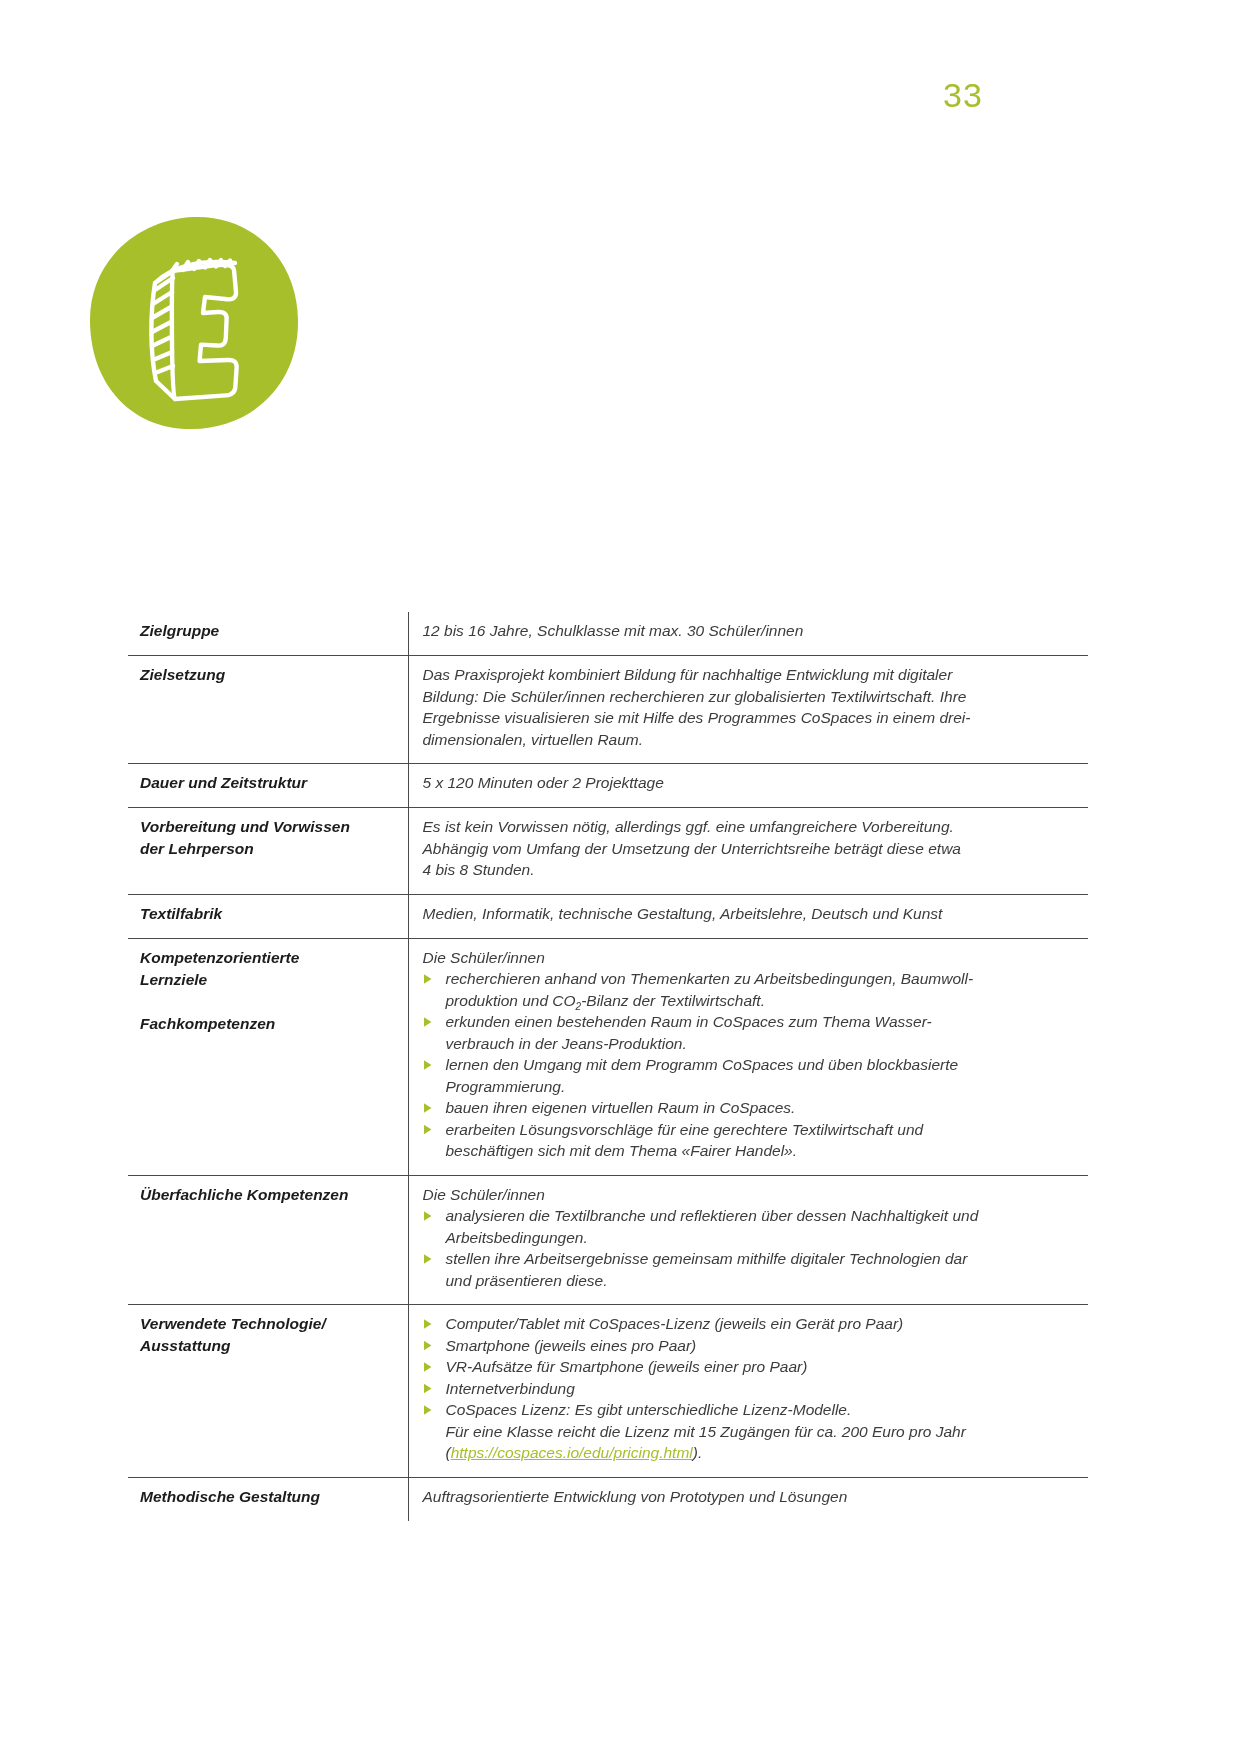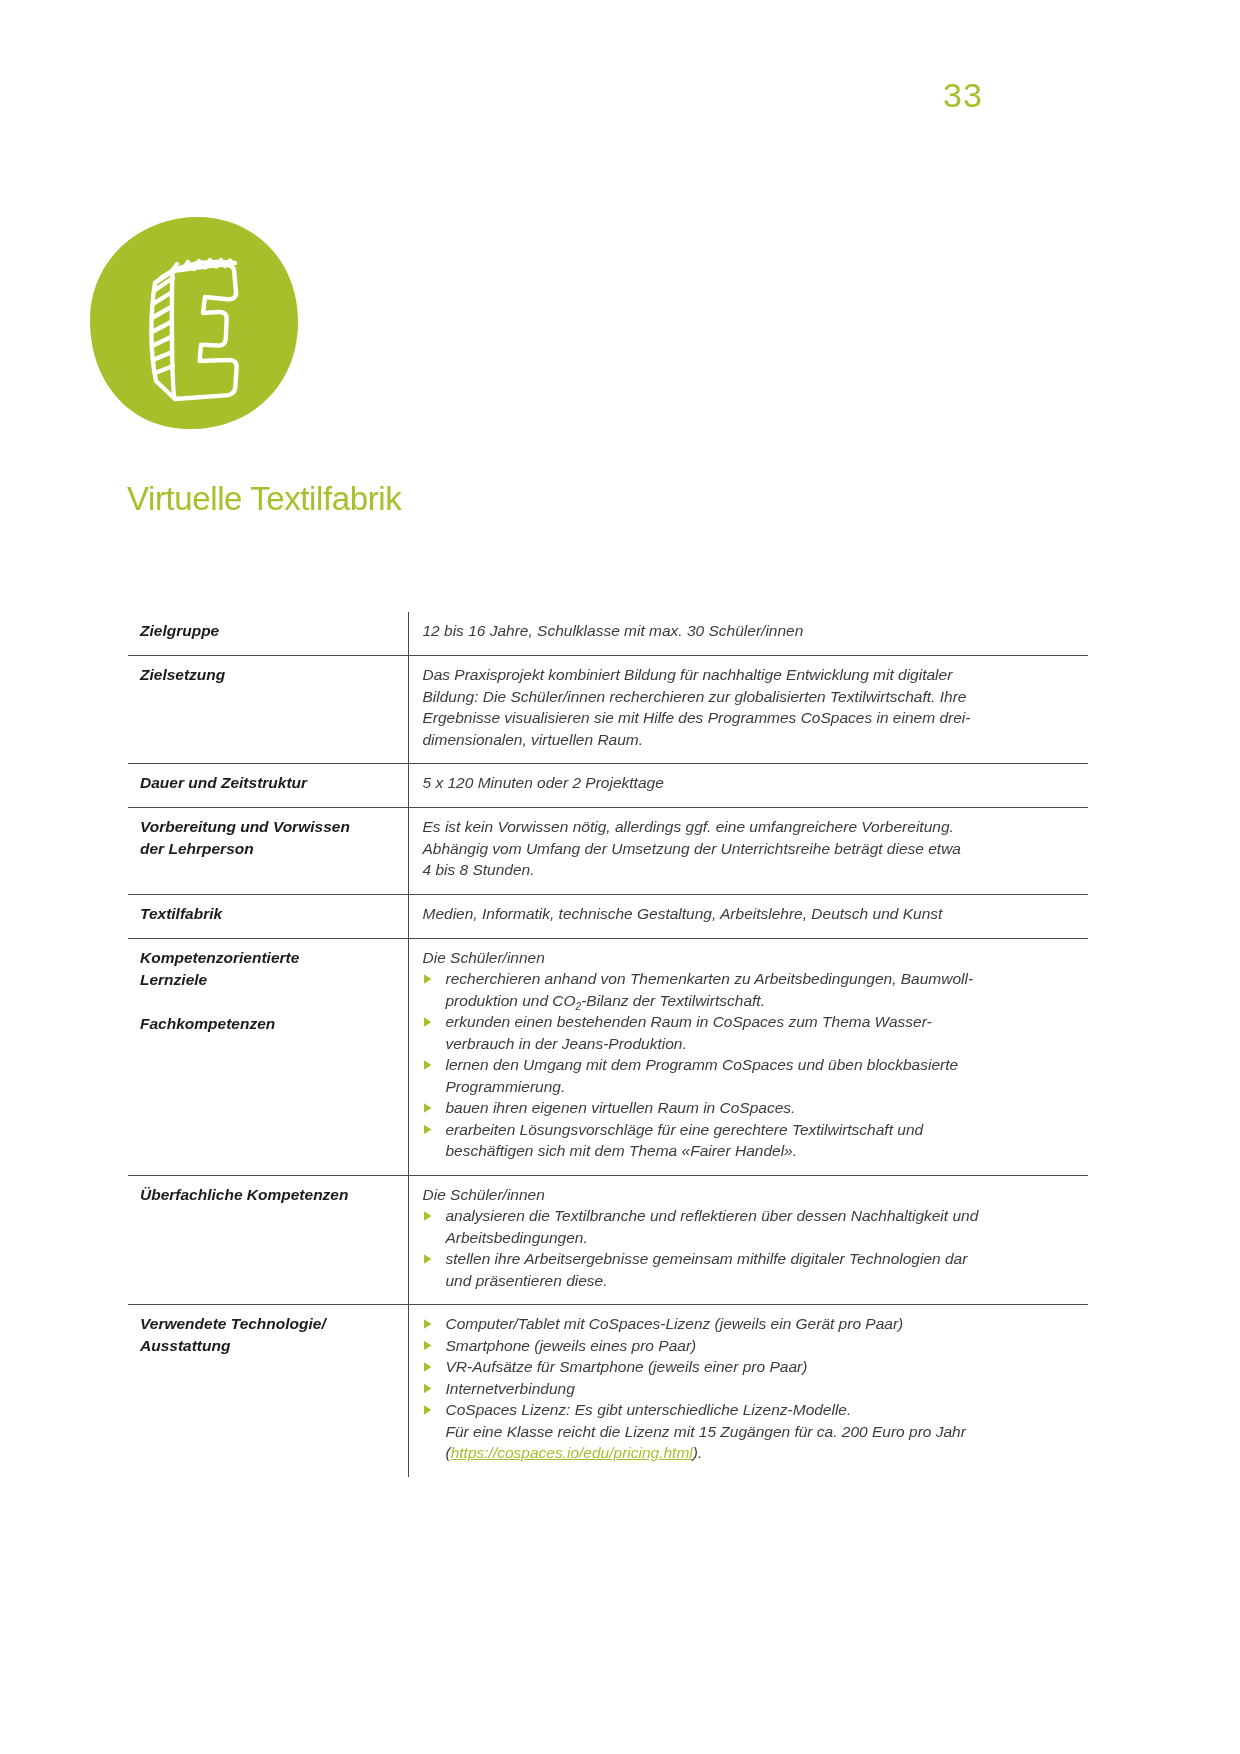--- a/index.html
+++ b/index.html
@@ -127,21 +127,20 @@
         <path d="M85 57 L90 50"></path>
         <path d="M96 56 L101 48"></path>
         <path d="M107 55 L112 47"></path>
         <path d="M118 53.5 L123 46"></path>
         <path d="M129 52.5 L134 46"></path>
         <path d="M138 52 L143 46.5"></path>
       </g>
     </svg>
   </div>
 
-  <div class="title">Virtuelle Textilfabrik</div>
 
 
   <table class="info">
     <colgroup>
         <col class="c1">
         <col class="c2">
       </colgroup>
     <tbody>
         <tr>
           <td class="label-cell">Zielgruppe</td>
@@ -273,16 +272,22 @@
             <div class="bullet-item">
               <span class="bullet-arrow"></span>
               <div class="bullet-text">
                 <div class="line">CoSpaces Lizenz: Es gibt unterschiedliche Lizenz-Modelle.</div>
                 <div class="line">Für eine Klasse reicht die Lizenz mit 15 Zugängen für ca. 200 Euro pro Jahr</div>
                 <div class="line">(<span class="link">https://cospaces.io/edu/pricing.html</span>).</div>
               </div>
             </div>
           </td>
         </tr>
+        <tr>
+          <td class="label-cell">Methodische Gestaltung</td>
+          <td class="content-cell">
+            <div class="line">Auftragsorientierte Entwicklung von Prototypen und Lösungen</div>
+          </td>
+        </tr>
       </tbody>
   </table>
 
 </div>
 
 </body></html>

